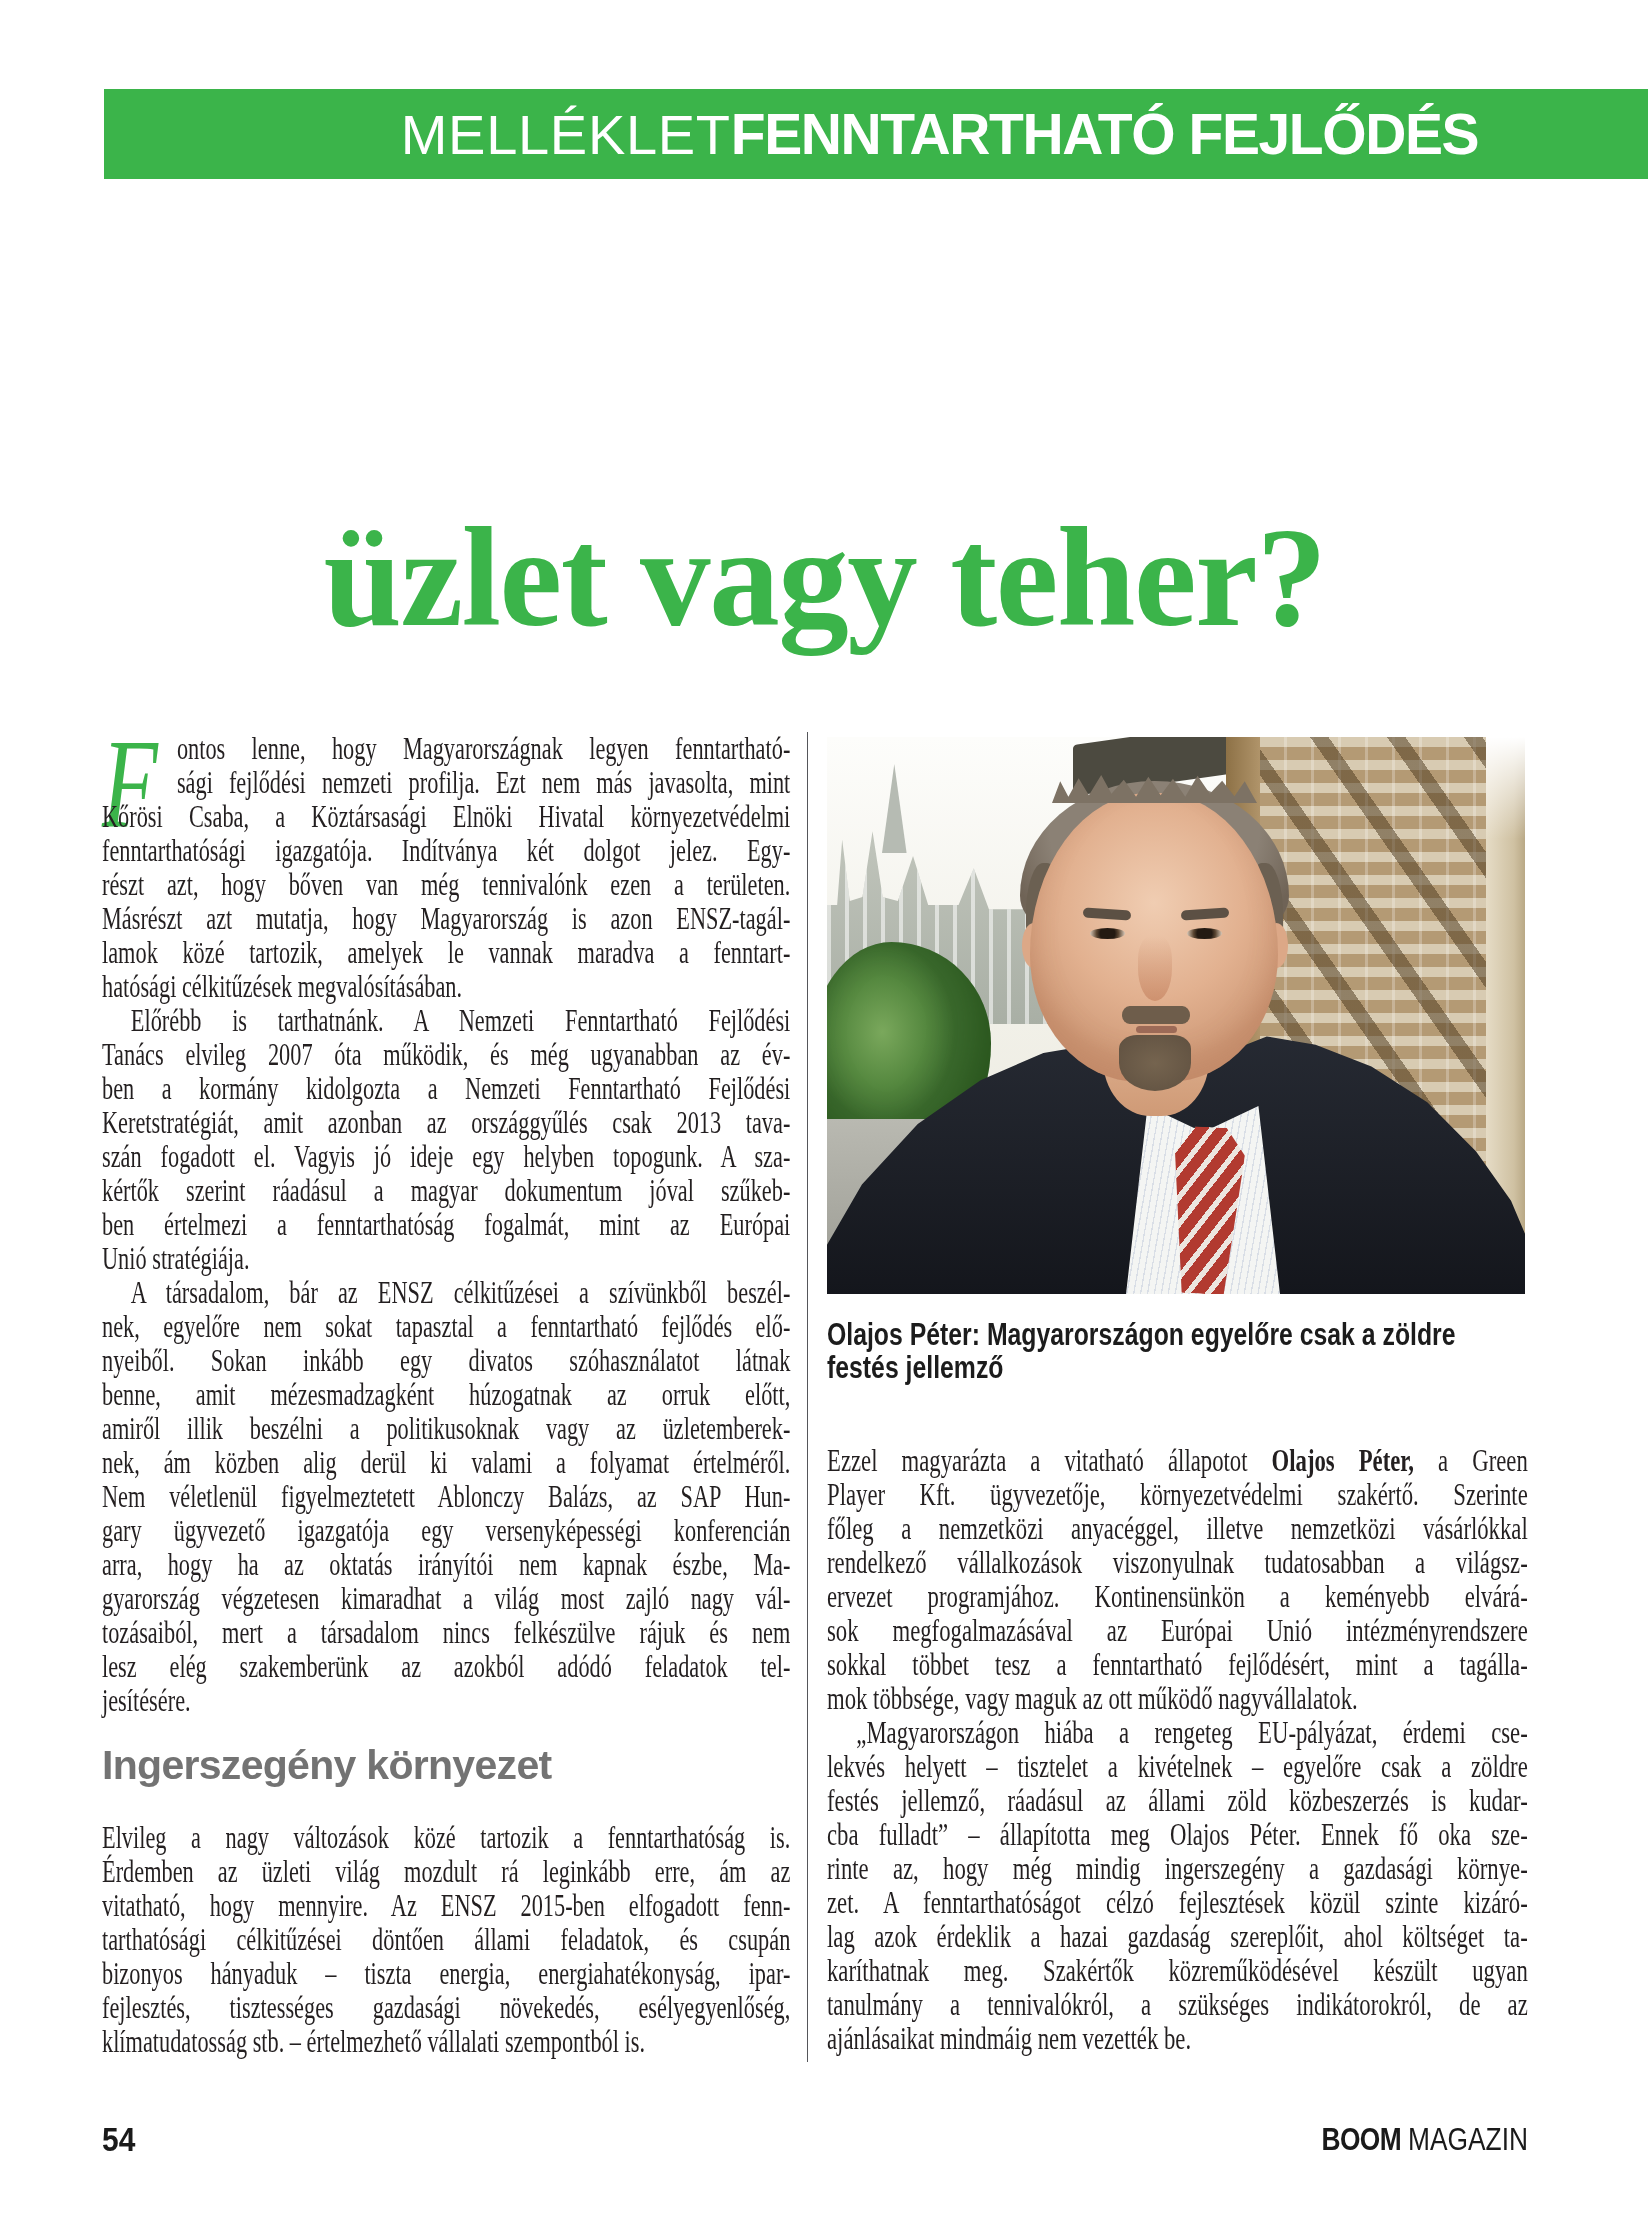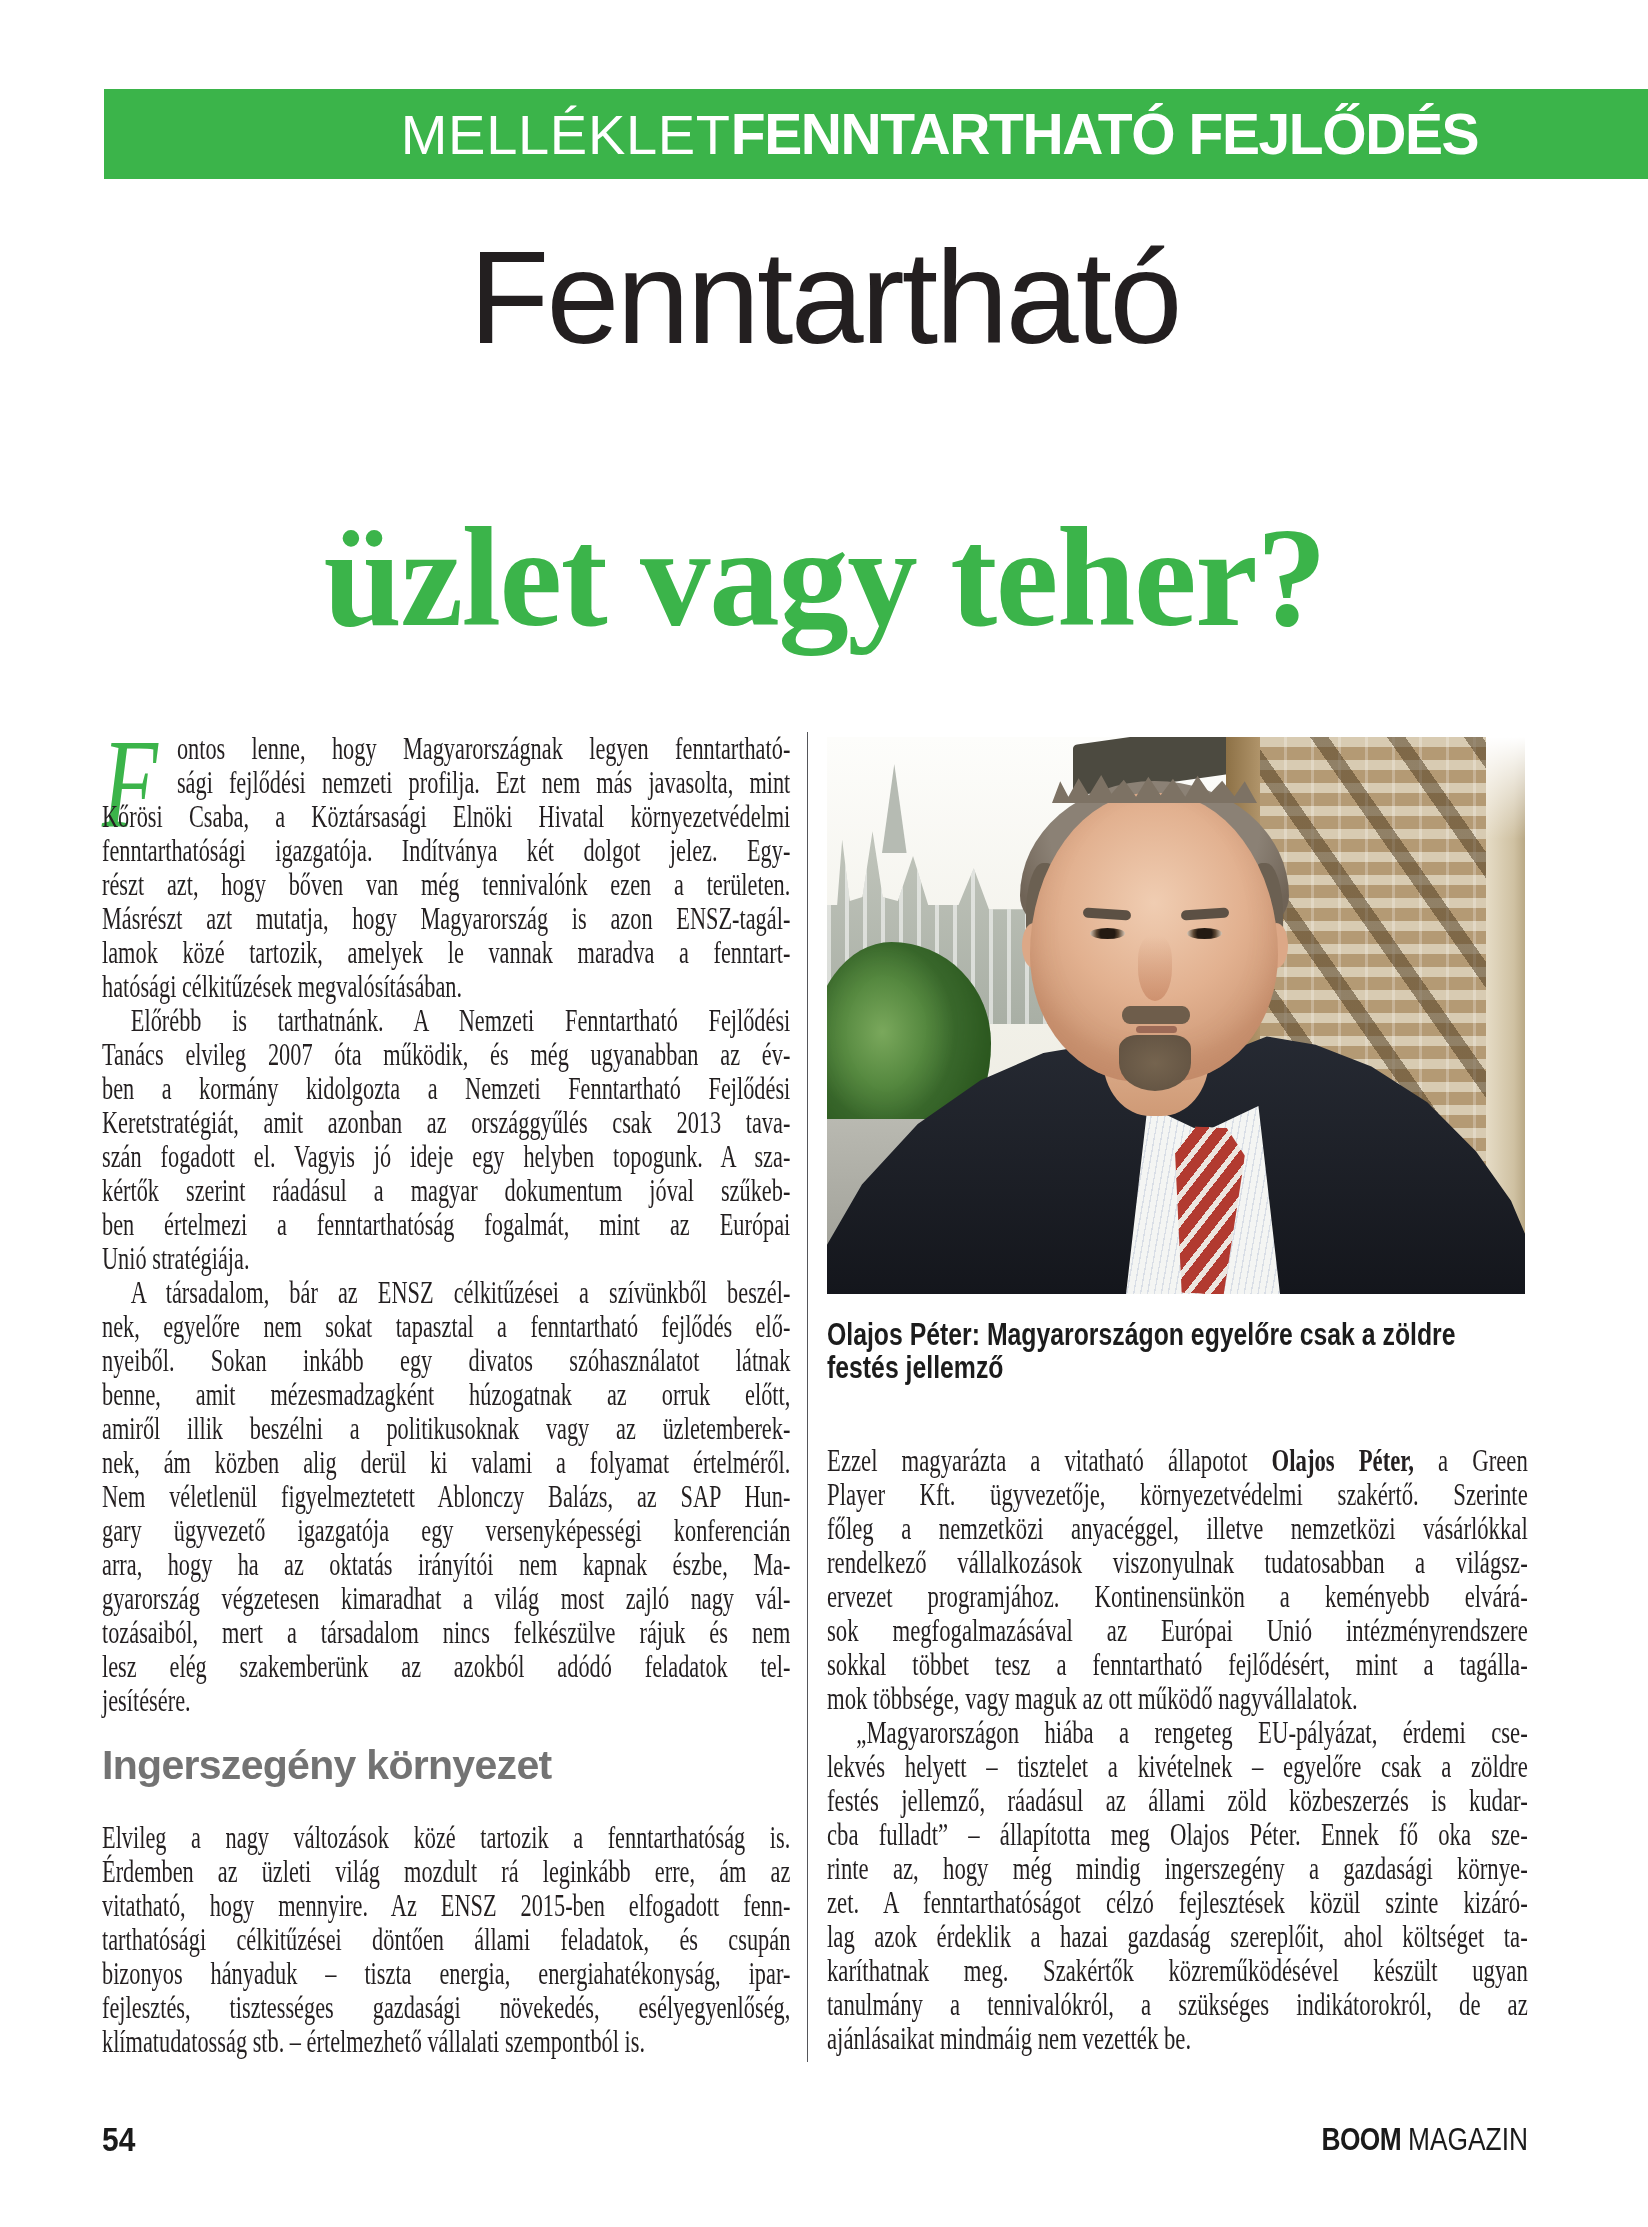--- a/index.html
+++ b/index.html
@@ -154,21 +154,20 @@
 </head>
 <body>
 
 <div class="page">
 
   <div class="banner">
     <span class="kicker">MELLÉKLET</span>
     <span class="banner-title">FENNTARTHATÓ FEJLŐDÉS</span>
   </div>
 
-  <div class="headline-line hl1">Fenntartható</div>
   <div class="headline-line hl3">üzlet vagy teher?</div>
 
   <div class="colwrap left-col">
       <div class="para">
         <span class="dropcap">F</span>
         <div class="line">ontos lenne, hogy Magyarországnak legyen fenntartható-</div>
         <div class="line">sági fejlődési nemzeti profilja. Ezt nem más javasolta, mint</div>
         <div class="line">Kőrösi Csaba, a Köztársasági Elnöki Hivatal környezetvédelmi</div>
         <div class="line">fenntarthatósági igazgatója. Indítványa két dolgot jelez. Egy-</div>
         <div class="line">részt azt, hogy bőven van még tennivalónk ezen a területen.</div>

